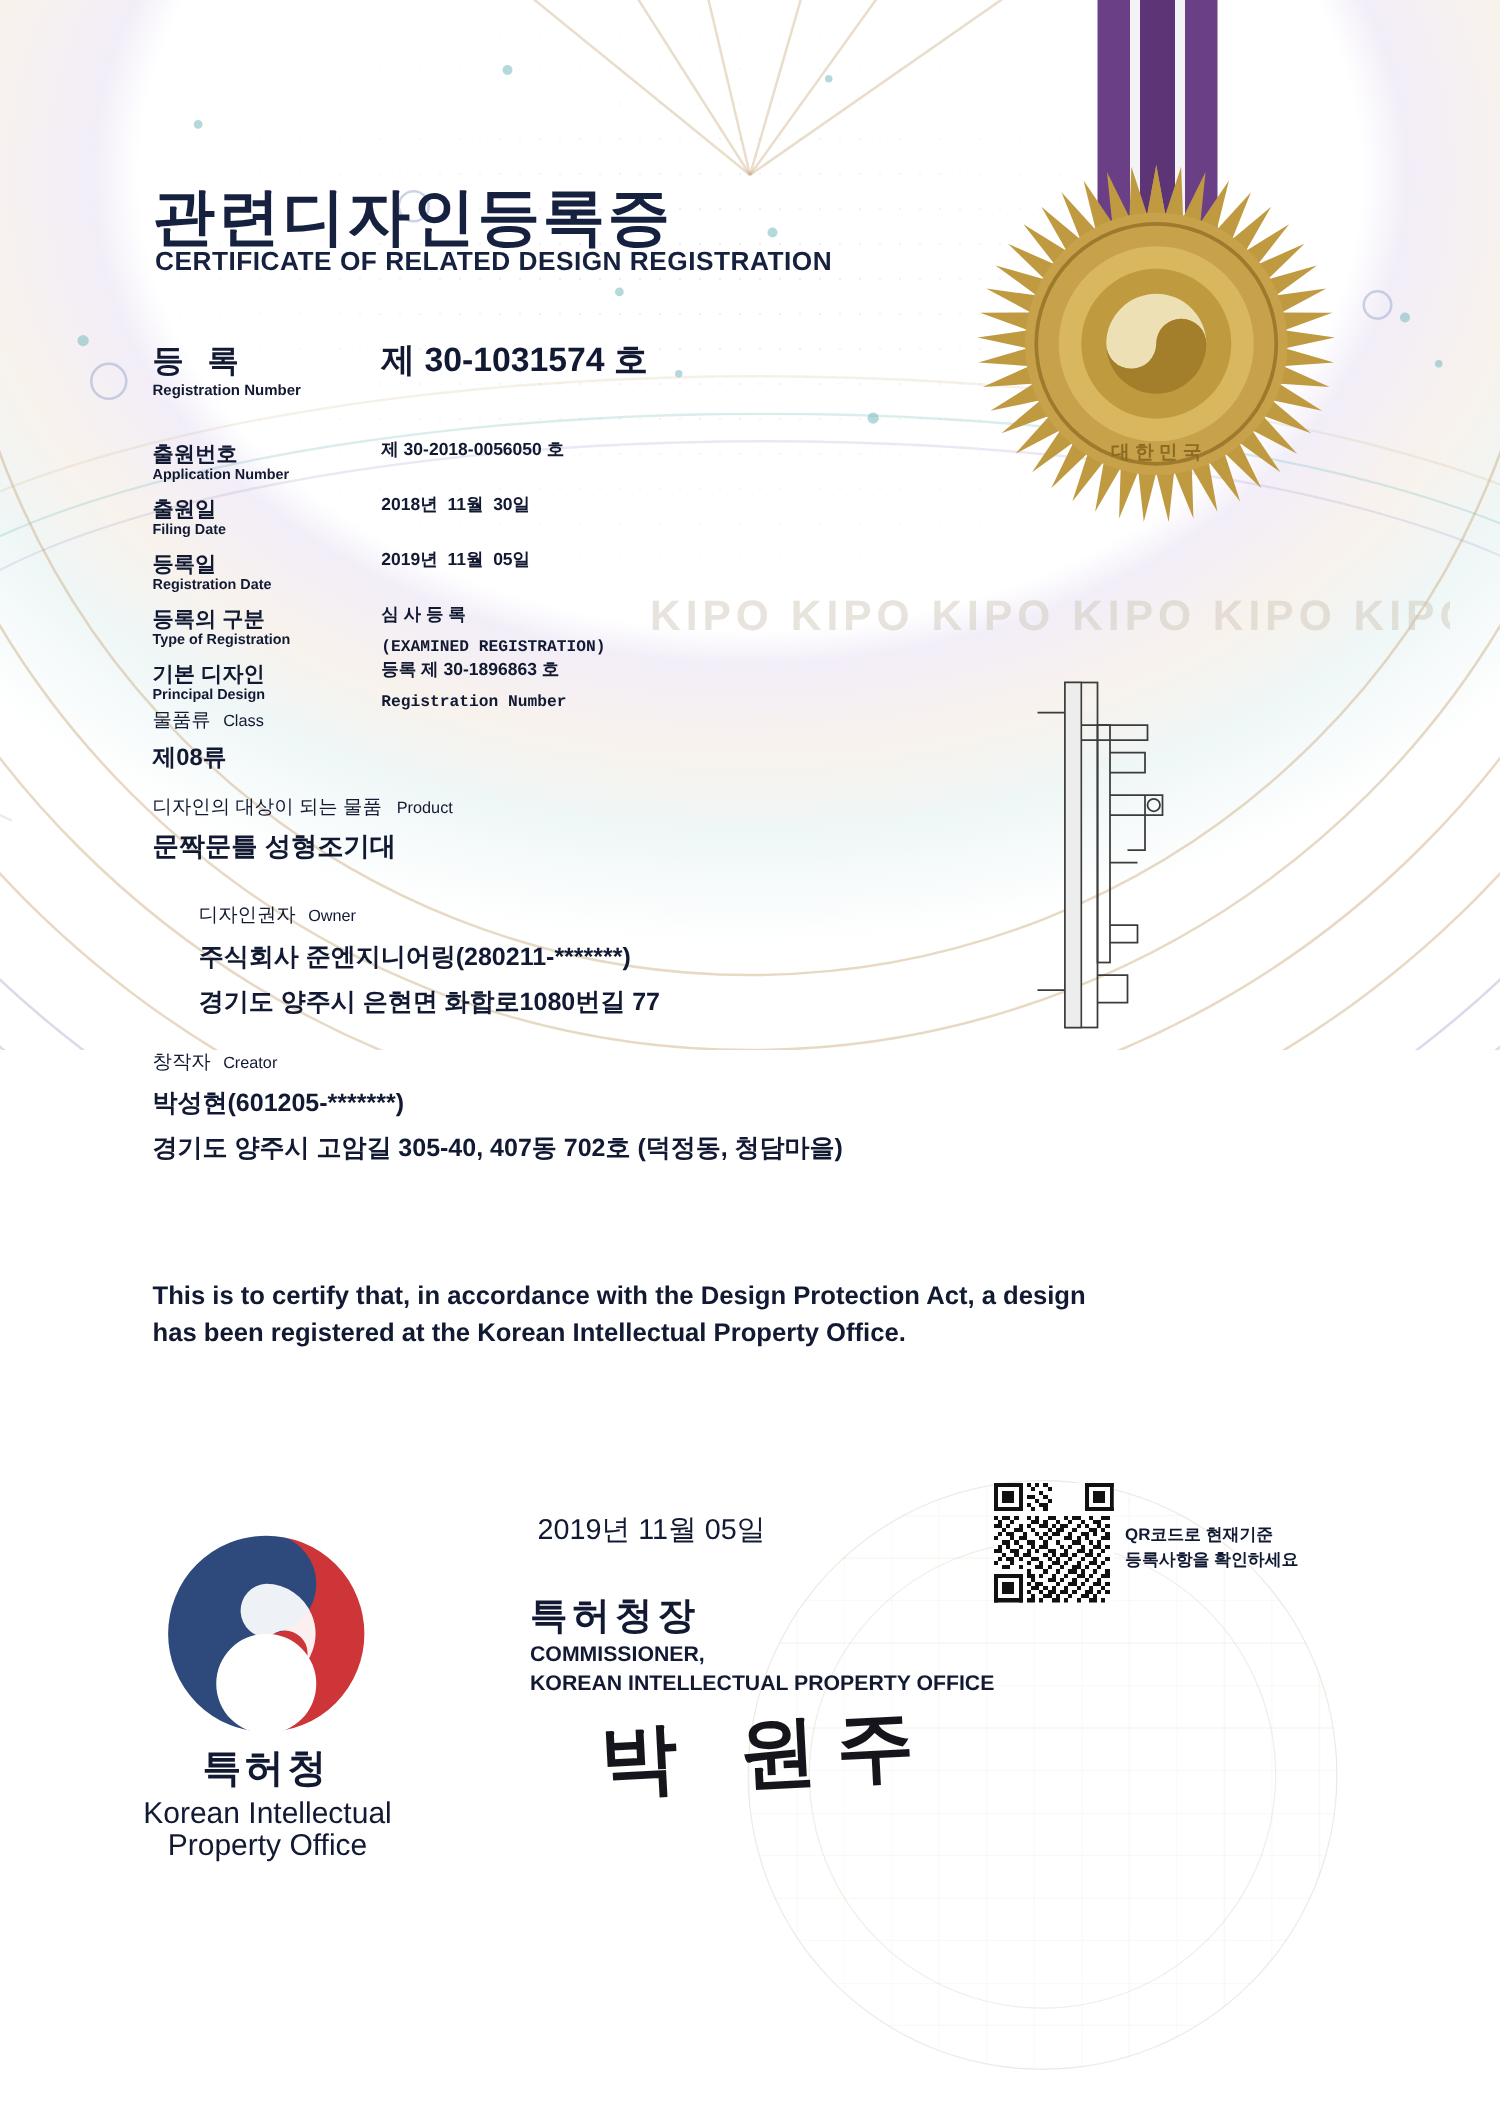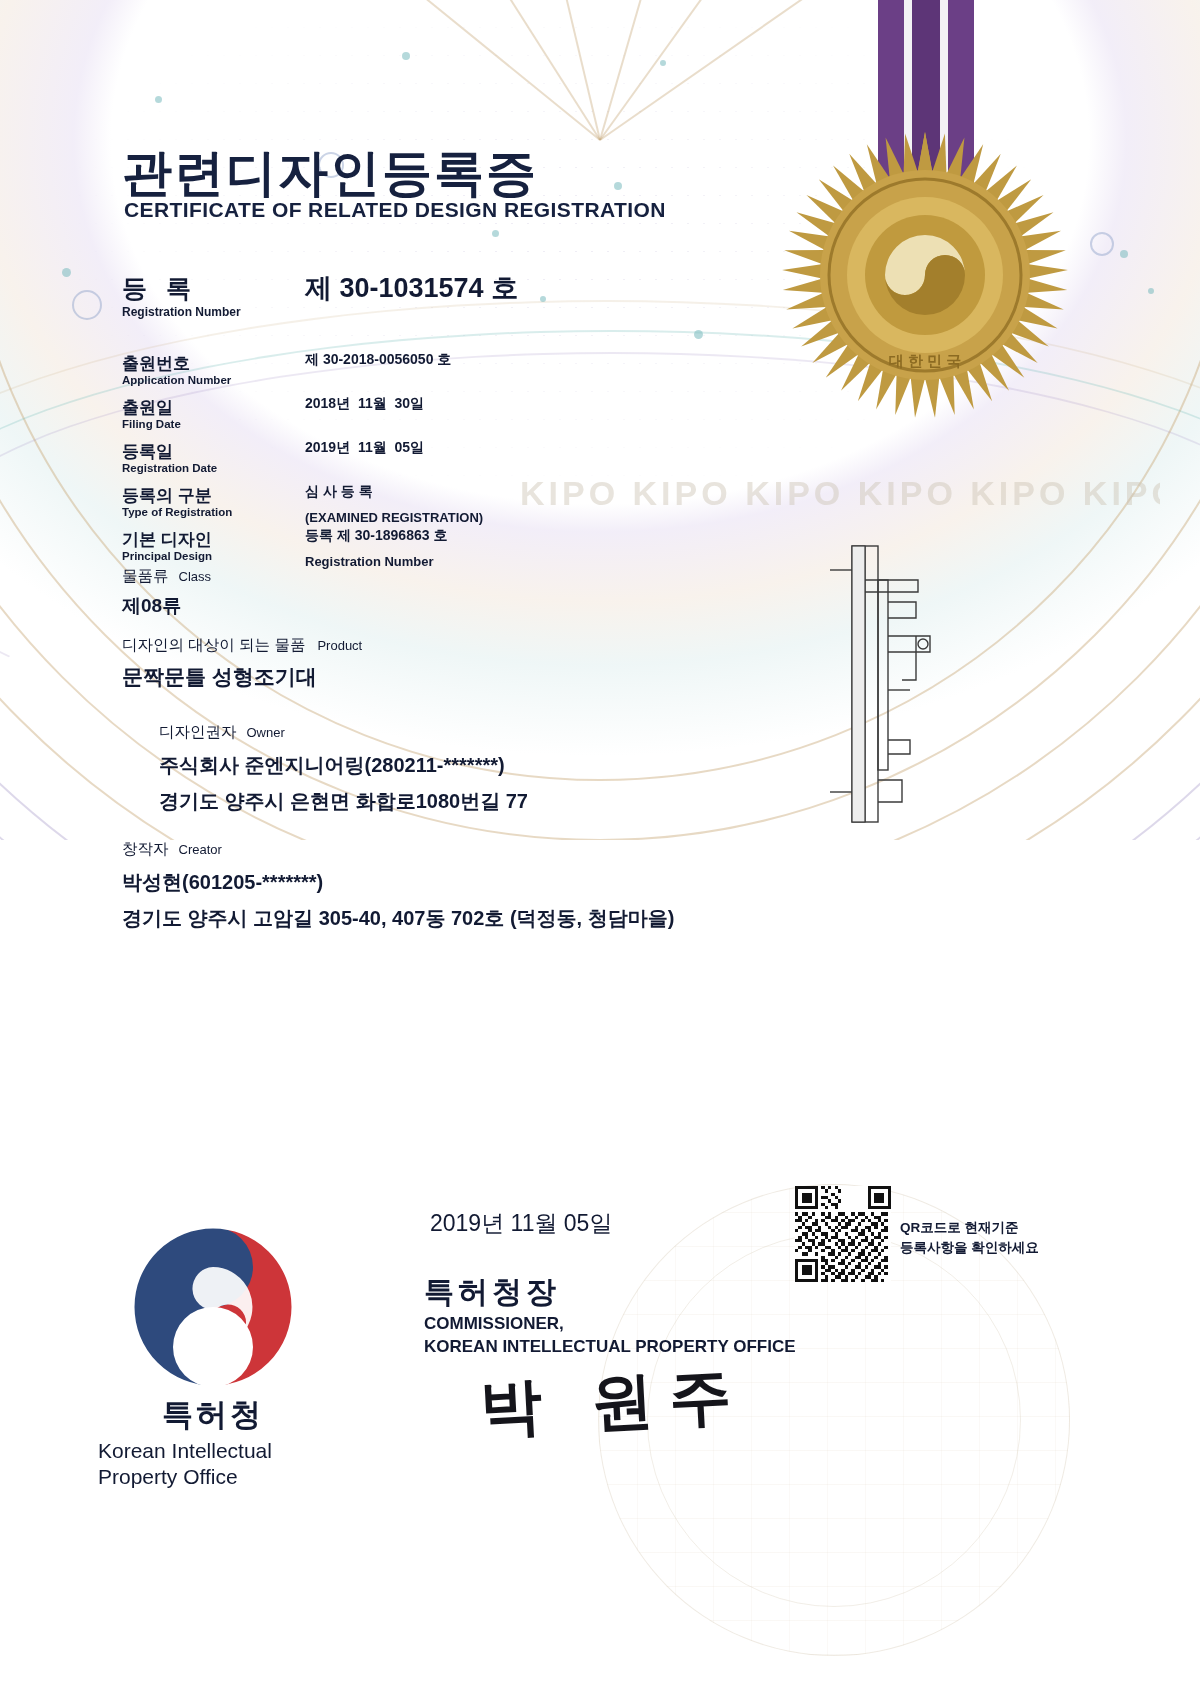--- a/index.html
+++ b/index.html
@@ -156,21 +156,21 @@
   .reg-value {
     position: absolute; left: 305px; top: 270px;
     font-size: 27px; font-weight: bold; color: #121a33;
   }
 
   .fields { position: absolute; left: 122px; top: 352px; width: 720px; }
   .field { position: relative; height: 44px; }
   .f-ko { position: absolute; left: 0; top: 0; font-size: 17px; font-weight: bold; color: #121a33; }
   .f-en { position: absolute; left: 0; top: 22px; font-size: 11.5px; font-weight: bold; color: #121a33; }
   .f-val { position: absolute; left: 183px; top: -1px; font-size: 14px; font-weight: bold; color: #121a33; white-space: pre; }
-  .f-sub { position: absolute; left: 183px; top: 26px; font-size: 13px; font-weight: bold; color: #121a33; }
+  .f-sub { position: absolute; left: 183px; top: 26px; font-size: 13px; font-weight: bold; color: #121a33; font-family: Liberation Mono, monospace; }
 
   .class-block { position: absolute; left: 122px; top: 566px; }
   .cb-row1 { font-size: 15.5px; color: #121a33; }
   .cb-row1 .en { font-size: 13px; margin-left: 10px; }
   .cb-val { margin-top: 6px; font-size: 19px; font-weight: bold; color: #121a33; }
   .cb-row2 { margin-top: 16px; font-size: 15.5px; color: #121a33; }
   .cb-row2 .en { font-size: 13px; margin-left: 12px; }
   .cb-val2 { margin-top: 7px; font-size: 21px; font-weight: bold; color: #121a33; }
 
   .party { position: absolute; left: 122px; }
@@ -218,21 +218,21 @@
     font-size: 13.5px; color: #121a33; line-height: 20px; font-weight: bold;
   }
 
   .kipo-logo { position: absolute; left: 128px; top: 1222px; width: 170px; height: 170px; }
   .kipo-ko {
     position: absolute; left: 128px; top: 1394px; width: 170px;
     text-align: center; font-size: 31px; font-weight: bold; color: #121a33; letter-spacing: 3px;
   }
   .kipo-en {
     position: absolute; left: 98px; top: 1438px; width: 232px;
-    font-size: 21px; color: #121a33; line-height: 26px;
+    text-align: center; font-size: 24px; color: #121a33; line-height: 26px;
   }
 </style>
 </head>
 <body>
 
 <div class="cert">
 
   <div class="bg-layer">
     <div class="bg-arc-band"></div>
 
@@ -442,20 +442,24 @@
         <circle cx="133" cy="104" r="5"></circle>
         <path d="M88 240 H112 V262 H88"></path>
       </g>
       <g fill="#ededed" stroke="#3b3b3b" stroke-width="1.2">
         <rect x="62" y="6" width="13" height="276"></rect>
       </g>
     </svg>
 
     <div class="statement">
       <div class="st-ko">
+      </div>
+      <div class="st-en">
+        <div>This is to certify that, in accordance with the Design Protection Act, a design</div>
+        <div>has been registered at the Korean Intellectual Property Office.</div>
       </div>
     </div>
 
     <div class="sign-date">2019년 11월 05일</div>
     <div class="sign-title-ko">특허청장</div>
     <div class="sign-title-en">
       <div>COMMISSIONER,</div>
       <div>KOREAN INTELLECTUAL PROPERTY OFFICE</div>
     </div>
     <div class="signature">박 원주</div>

